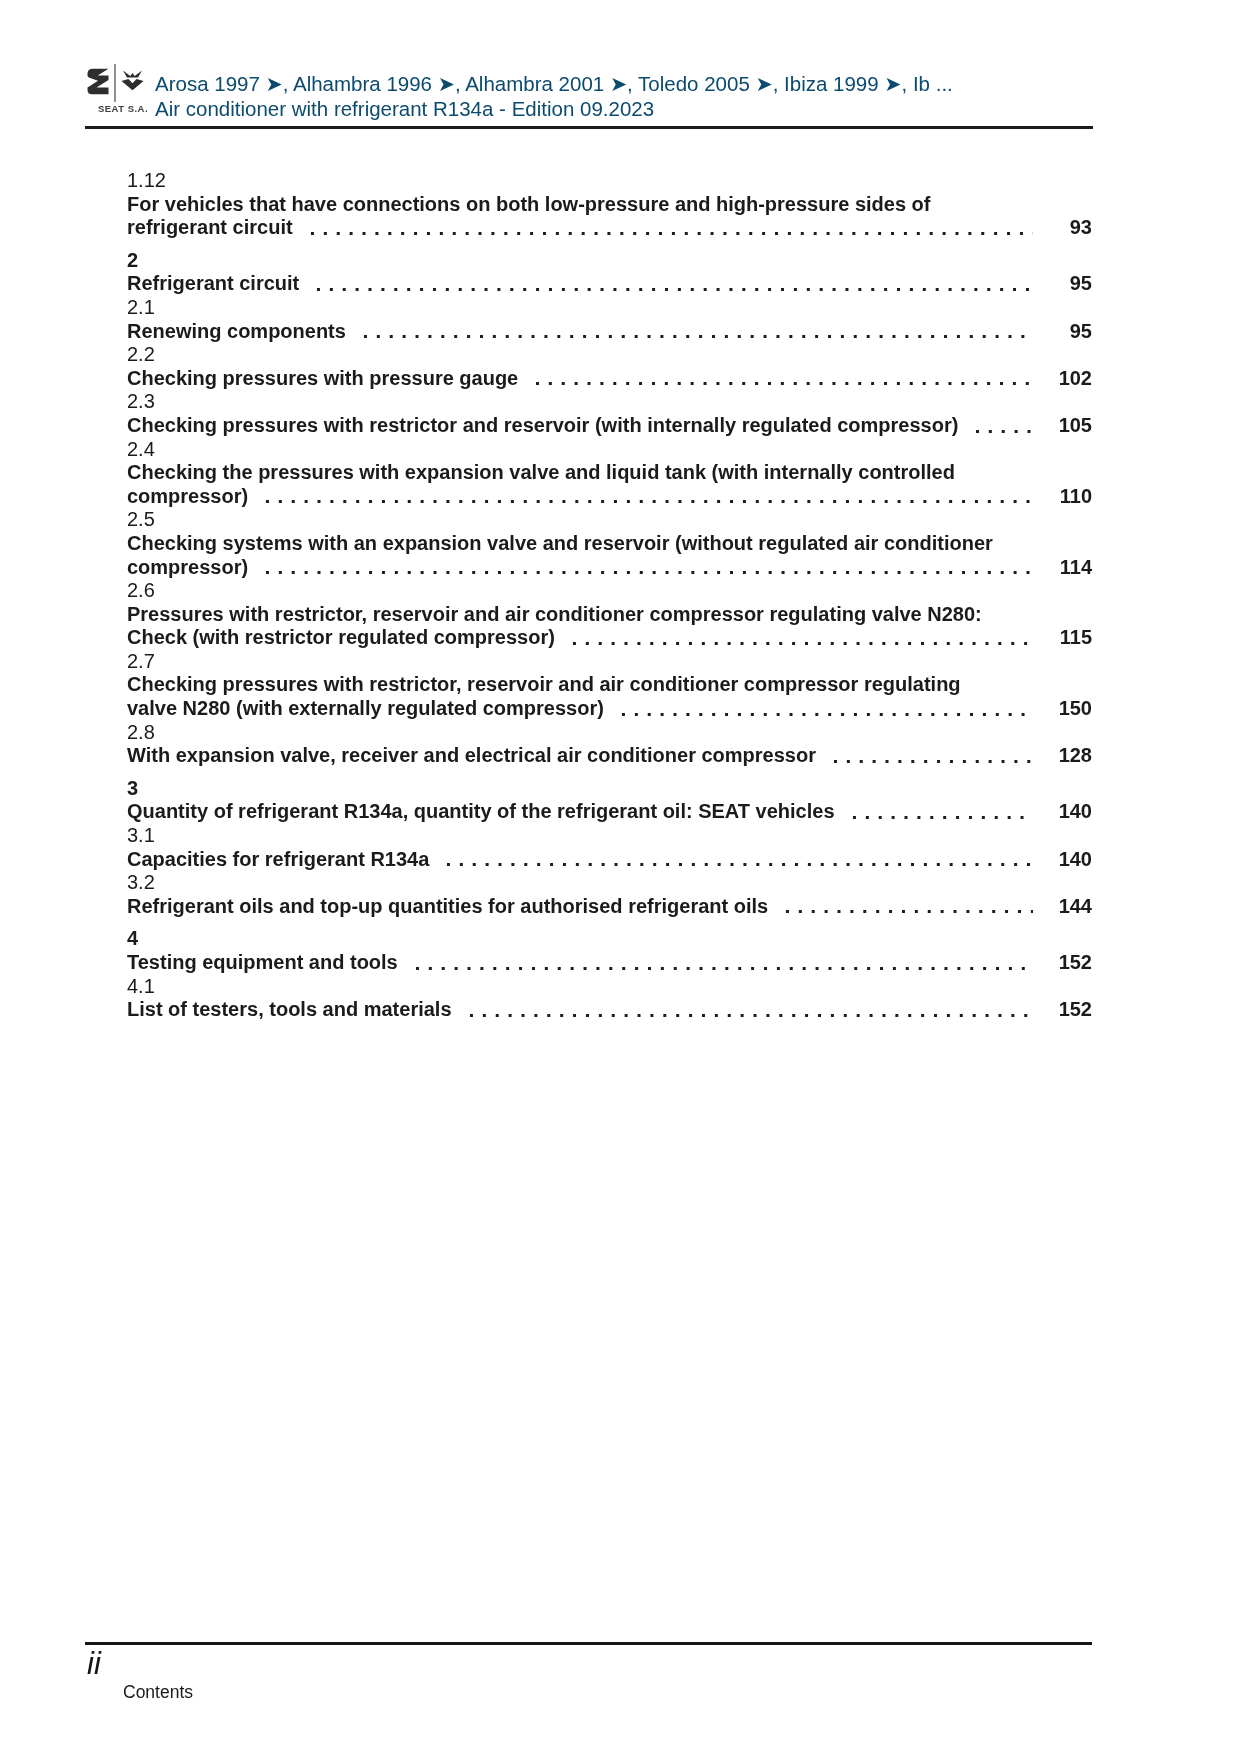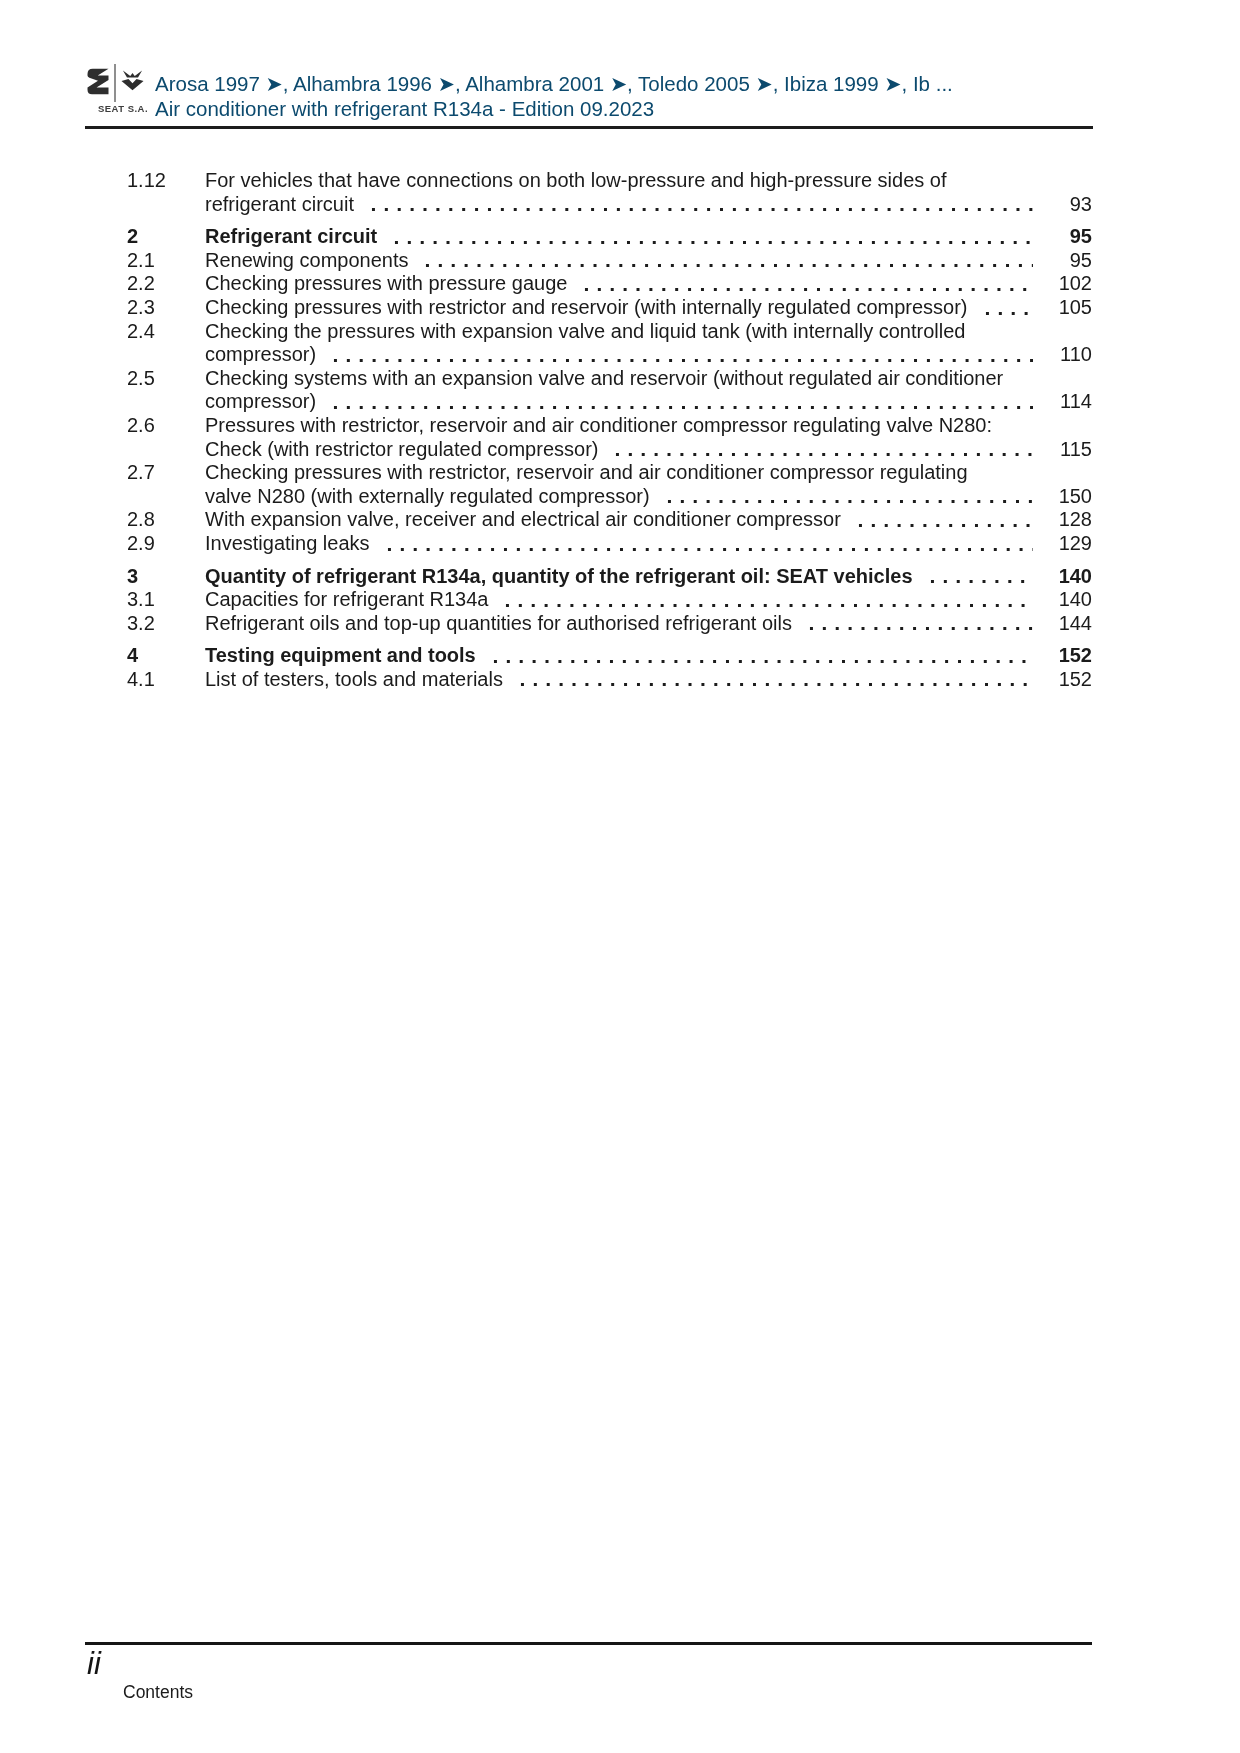--- a/index.html
+++ b/index.html
@@ -28,24 +28,24 @@
     position:absolute; left:155px; top:71px;
     font-size:20.5px; line-height:25px; color:#0c4a6e; white-space:nowrap;
   }
   .header-rule { position:absolute; left:85px; top:126px; width:1008px; height:2.5px; background:#1c1c1c; }
 
   
   .toc {
     position:absolute; left:127px; top:169px; width:965px;
     font-size:20px; line-height:23.6px;
   }
-  .toc-row { display:flex; }
+  .toc-row { display:flex;flex-direction:column; }
   .toc-row.bold { margin-top:9px; font-weight:bold; }
   .toc-num { width:78px; flex-shrink:0; }
-  .toc-main { flex:1; min-width:0; }
+  .toc-main { flex:1; min-width:0;font-weight:bold; }
   .toc-line { white-space:nowrap; }
   .toc-last { display:flex; }
   .toc-title { white-space:nowrap; }
   .toc-leader {
     flex:1; min-width:0;
     height:5px; align-self:flex-end; margin:0 11px 4px 13px;
     background-image:radial-gradient(circle, #1c1c1c 1.6px, transparent 1.9px);
     background-size:12.9px 5px;
     background-repeat:repeat-x;
     background-position:left center;
@@ -189,31 +189,20 @@
       <div class="toc-num">2.8</div>
       <div class="toc-main">
 
         <div class="toc-last">
           <span class="toc-title">With expansion valve, receiver and electrical air conditioner compressor</span>
           <span class="toc-leader"></span>
           <span class="toc-page">128</span>
         </div>
       </div>
     </div>
-      <div class="toc-row">
-      <div class="toc-num">2.9</div>
-      <div class="toc-main">
-
-        <div class="toc-last">
-          <span class="toc-title">Investigating leaks</span>
-          <span class="toc-leader"></span>
-          <span class="toc-page">129</span>
-        </div>
-      </div>
-    </div>
       <div class="toc-row bold">
       <div class="toc-num">3</div>
       <div class="toc-main">
 
         <div class="toc-last">
           <span class="toc-title">Quantity of refrigerant R134a, quantity of the refrigerant oil: SEAT vehicles</span>
           <span class="toc-leader"></span>
           <span class="toc-page">140</span>
         </div>
       </div>

